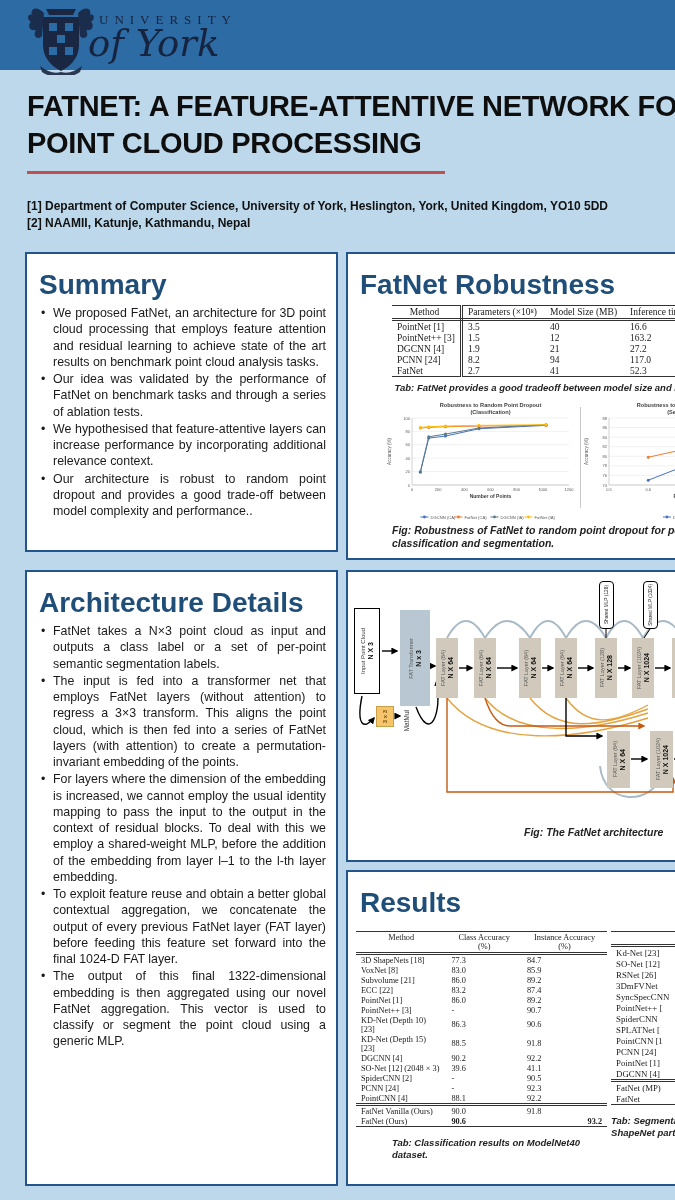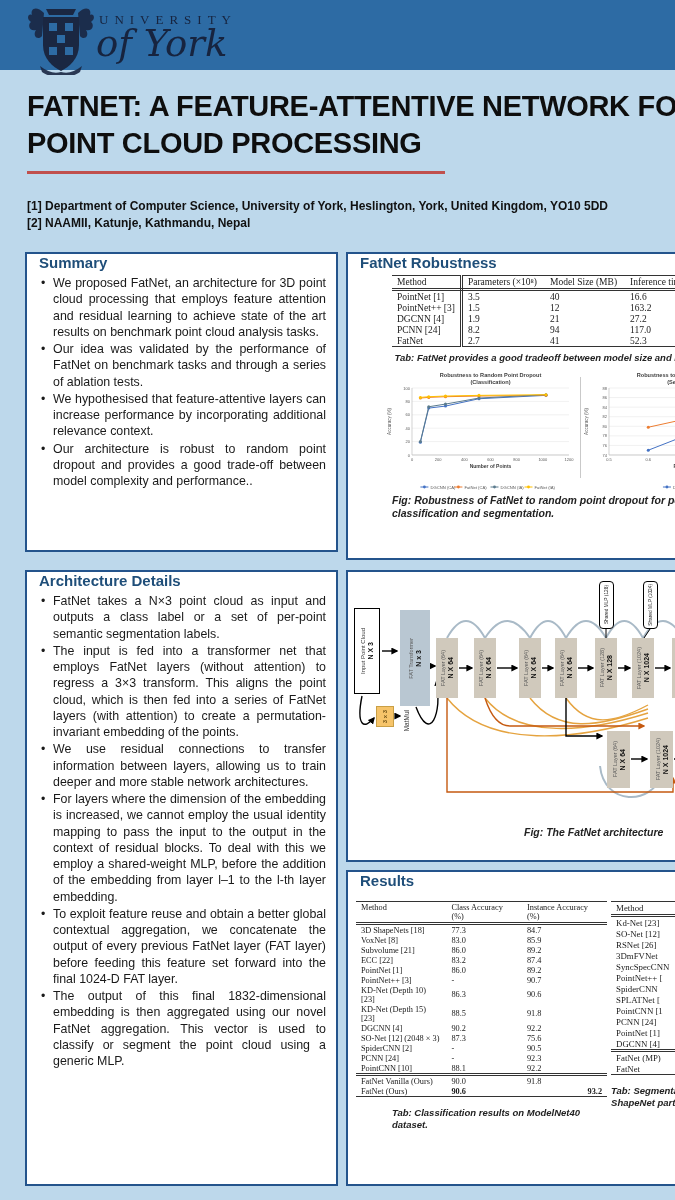--- a/index.html
+++ b/index.html
@@ -3,43 +3,43 @@
 <meta charset="utf-8">
 <style>
   html,body{margin:0;padding:0;}
   body{width:675px;height:1200px;overflow:hidden;position:relative;
        background:#bdd8eb;font-family:"Liberation Sans",sans-serif;color:#1a1a1a;}
   
   .banner{position:absolute;left:0;top:0;width:675px;height:70px;background:#2d6ba4;}
   .logo{position:absolute;left:26px;top:3px;}
   .uni-word{position:absolute;left:99px;top:12px;font-family:"Liberation Serif",serif;
             font-size:13px;letter-spacing:6px;color:#17243f;font-weight:500;}
-  .of-york{position:absolute;left:96px;top:22px;font-family:"DejaVu Serif",serif;
+  .of-york{position:absolute;left:88px;top:22px;font-family:"DejaVu Serif",serif;
            font-style:italic;font-size:37px;color:#17243f;}
   
   .title{position:absolute;left:27px;top:88px;width:700px;font-size:29px;font-weight:bold;
          color:#0e0e0e;line-height:1.26;letter-spacing:-0.3px;}
   .divider{position:absolute;left:27px;top:171px;width:418px;height:3px;background:#c0504d;}
   .authors{position:absolute;left:27px;top:181px;width:660px;font-size:12px;font-weight:bold;
            line-height:1.42;color:#111;}
   
   .box{position:absolute;background:#fff;border:2px solid #24548c;box-sizing:border-box;overflow:hidden;}
   #summary-box{left:25px;top:252px;width:313px;height:300px;}
   #archdetails-box{left:25px;top:570px;width:313px;height:616px;}
   #robustness-box{left:346px;top:252px;width:430px;height:308px;}
   #archfig-box{left:346px;top:570px;width:430px;height:292px;}
   #results-box{left:346px;top:870px;width:430px;height:316px;}
-  .sec-head{font-size:15px;font-weight:bold;color:#1f4e79;margin:0 0 4px 12px;}
+  .sec-head{font-size:28px;font-weight:bold;color:#1f4e79;margin:15px 0 4px 12px;}
   ul.bullets{list-style:none;margin:2px 0 0 0;padding:0 10px 0 14px;}
   ul.bullets li{position:relative;padding-left:12px;text-align:justify;font-size:12.4px;
                 line-height:1.31;margin-bottom:1px;color:#1a1a1a;}
   ul.bullets li::before{content:"\2022";position:absolute;left:0;top:0;}
   
   table.ptable{border-collapse:collapse;font-family:"Liberation Serif",serif;color:#1a1a1a;}
-  table.ptable th{font-weight:normal;text-align:left;vertical-align:top;
+  table.ptable th{font-weight:normal;text-align:center;vertical-align:top;
                   border-top:1.2px solid #333;border-bottom:3px double #333;padding:1px 5px;}
   table.ptable td{padding:0.5px 5px;text-align:left;}
   table.ptable tbody tr:last-child td{border-bottom:1.4px solid #333;}
   table.ptable tr.rule-top td{border-top:3px double #333;}
   table.vsep th:first-child,table.vsep td:first-child{border-right:3px double #333;}
   #rob-table{font-size:9.5px;margin:4px 0 0 44px;}
   #rob-table th{padding:1px 8px 1px 5px;}
   #cls-table{font-size:8.3px;}
   #seg-table{font-size:8.8px;}
   .tab-cap{font-style:italic;font-weight:600;font-size:9.5px;text-align:center;width:380px;
@@ -122,24 +122,23 @@
       <li>We hypothesised that feature-attentive layers can increase performance by incorporating additional relevance context.</li>
       <li>Our architecture is robust to random point dropout and provides a good trade-off between model complexity and performance..</li>
     </ul>
 </div>
 
 <div class="box" id="archdetails-box">
   <div class="sec-head">Architecture Details</div>
   <ul class="bullets">
       <li>FatNet takes a N×3 point cloud as input and outputs a class label or a set of per-point semantic segmentation labels.</li>
       <li>The input is fed into a transformer net that employs FatNet layers (without attention) to regress a 3×3 transform. This aligns the point cloud, which is then fed into a series of FatNet layers (with attention) to create a permutation-invariant embedding of the points.</li>
-      <li>We use residual connections to transfer information between layers, allowing us to train deeper and more stable network architectures.</li>
       <li>For layers where the dimension of the embedding is increased, we cannot employ the usual identity mapping to pass the input to the output in the context of residual blocks. To deal with this we employ a shared-weight MLP, before the addition of the embedding from layer l–1 to the l-th layer embedding.</li>
       <li>To exploit feature reuse and obtain a better global contextual aggregation, we concatenate the output of every previous FatNet layer (FAT layer) before feeding this feature set forward into the final 1024-D FAT layer.</li>
-      <li>The output of this final 1832-dimensional embedding is then aggregated using our novel FatNet aggregation. This vector is used to classify or segment the point cloud using a generic MLP.</li>
+      <li>The output of this final 1322-dimensional embedding is then aggregated using our novel FatNet aggregation. This vector is used to classify or segment the point cloud using a generic MLP.</li>
     </ul>
 </div>
 
 <div class="box" id="robustness-box">
   <div class="sec-head">FatNet Robustness</div>
   <table class="ptable vsep" id="rob-table">
       <thead>
         <tr>
           <th>Method</th>
           <th>Parameters (×10⁸)</th>
@@ -461,35 +460,35 @@
               <td>88.5</td>
               <td>91.8</td>
             </tr>
             <tr>
               <td>DGCNN [4]</td>
               <td>90.2</td>
               <td>92.2</td>
             </tr>
             <tr>
               <td>SO-Net [12] (2048 × 3)</td>
-              <td>87.3</td>
-              <td>75.6</td>
+              <td>39.6</td>
+              <td>41.1</td>
             </tr>
             <tr>
               <td>SpiderCNN [2]</td>
               <td>-</td>
               <td>90.5</td>
             </tr>
             <tr>
               <td>PCNN [24]</td>
               <td>-</td>
               <td>92.3</td>
             </tr>
             <tr>
-              <td>PointCNN [10]</td>
+              <td>PointCNN [4]</td>
               <td>88.1</td>
               <td>92.2</td>
             </tr>
             <tr class="rule-top">
               <td>FatNet Vanilla (Ours)</td>
               <td>90.0</td>
               <td>91.8</td>
             </tr>
             <tr>
               <td>FatNet (Ours)</td>

